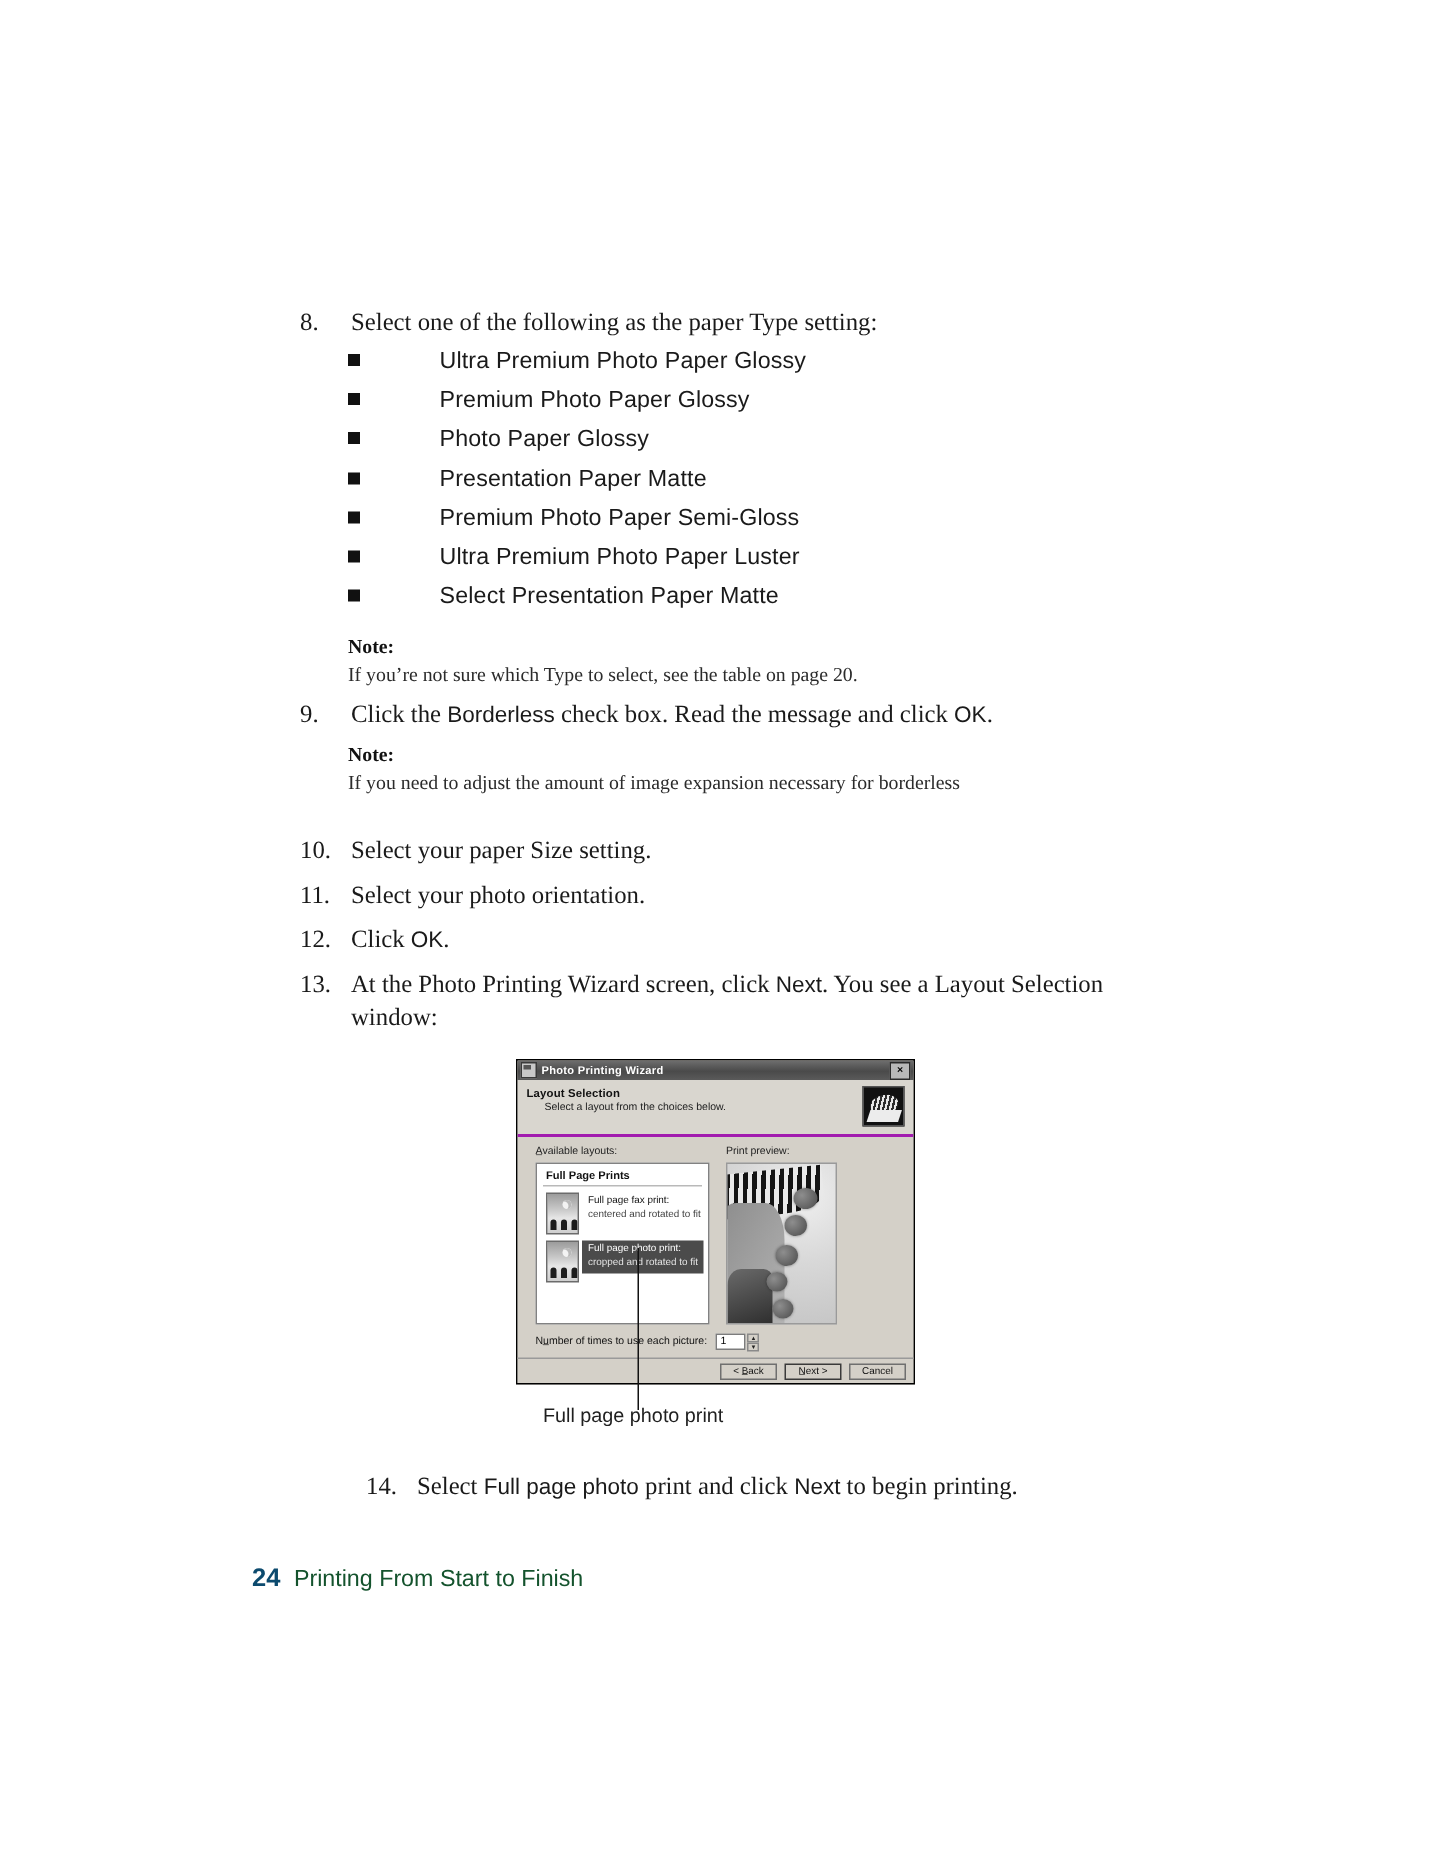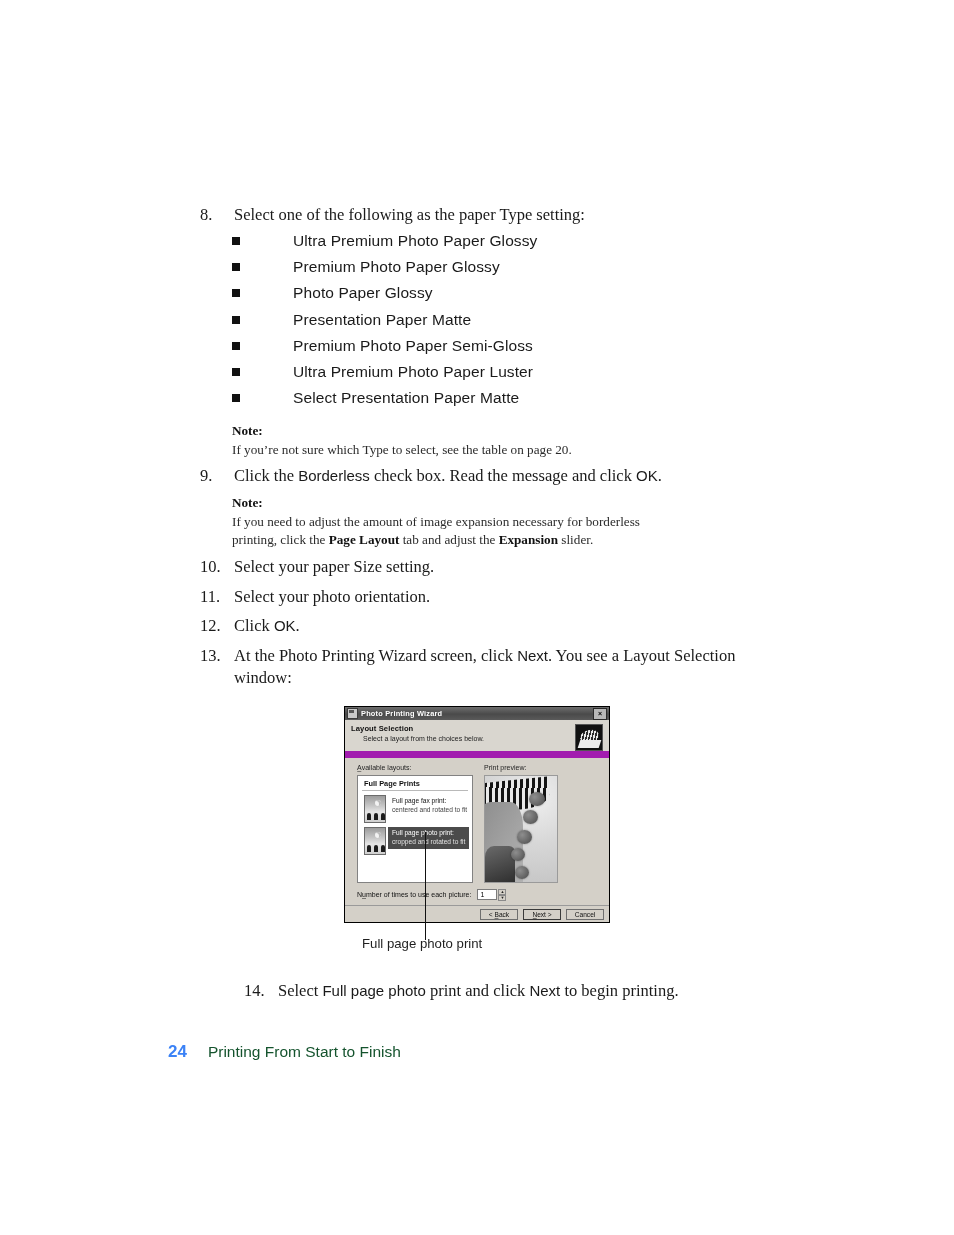--- a/index.html
+++ b/index.html
@@ -139,21 +139,21 @@
     font-size: 7px;
     line-height: 9px;
     text-align: center;
     font-weight: bold;
     flex: 0 0 12px;
   }
 
   .dlg-header {
     height: 38px;
     background: #d9d6cf;
-    border-bottom: 7px solid #a21caf;
+    border-bottom: 2px solid #a21caf;
     position: relative;
     box-sizing: border-box;
     padding: 4px 6px;
   }
   .dlg-h-title {
     font-size: 7.6px;
     font-weight: bold;
     color: #111;
     letter-spacing: .1px;
   }
@@ -405,22 +405,22 @@
     position: absolute;
     left: 168px;
     top: 1042px;
     display: flex;
     align-items: baseline;
     font-family: "Liberation Sans", sans-serif;
   }
   .pg-num {
     font-size: 17px;
     font-weight: bold;
-    color: #3b82f6;
-    margin-right: 21px;
+    color: #0c4a6e;
+    margin-right: 9px;
   }
   .pg-title {
     font-size: 15.5px;
     color: #14532d;
     text-align: center;
   }
 </style>
 </head>
 <body>
 
@@ -468,21 +468,20 @@
   </div>
 
   <div class="step" style="left:200px; top:465px; width:560px;">
     <div class="step-num">9.</div>
     <div class="step-body"><span>Click the </span><span class="ui">Borderless</span><span> check box. Read the message and click </span><span class="ui">OK</span><span>.</span></div>
   </div>
 
   <div class="note" style="top:494px;">
     <div class="note-title">Note:</div>
     <div>If you need to adjust the amount of image expansion necessary for borderless</div>
-    <div><span>printing, click the </span><b>Page Layout</b><span> tab and adjust the </span><b>Expansion</b><span> slider.</span></div>
   </div>
 
   <div class="step" style="left:200px; top:556px; width:560px;">
     <div class="step-num">10.</div>
     <div class="step-body">Select your paper Size setting.</div>
   </div>
 
   <div class="step" style="left:200px; top:586px; width:560px;">
     <div class="step-num">11.</div>
     <div class="step-body">Select your photo orientation.</div>

